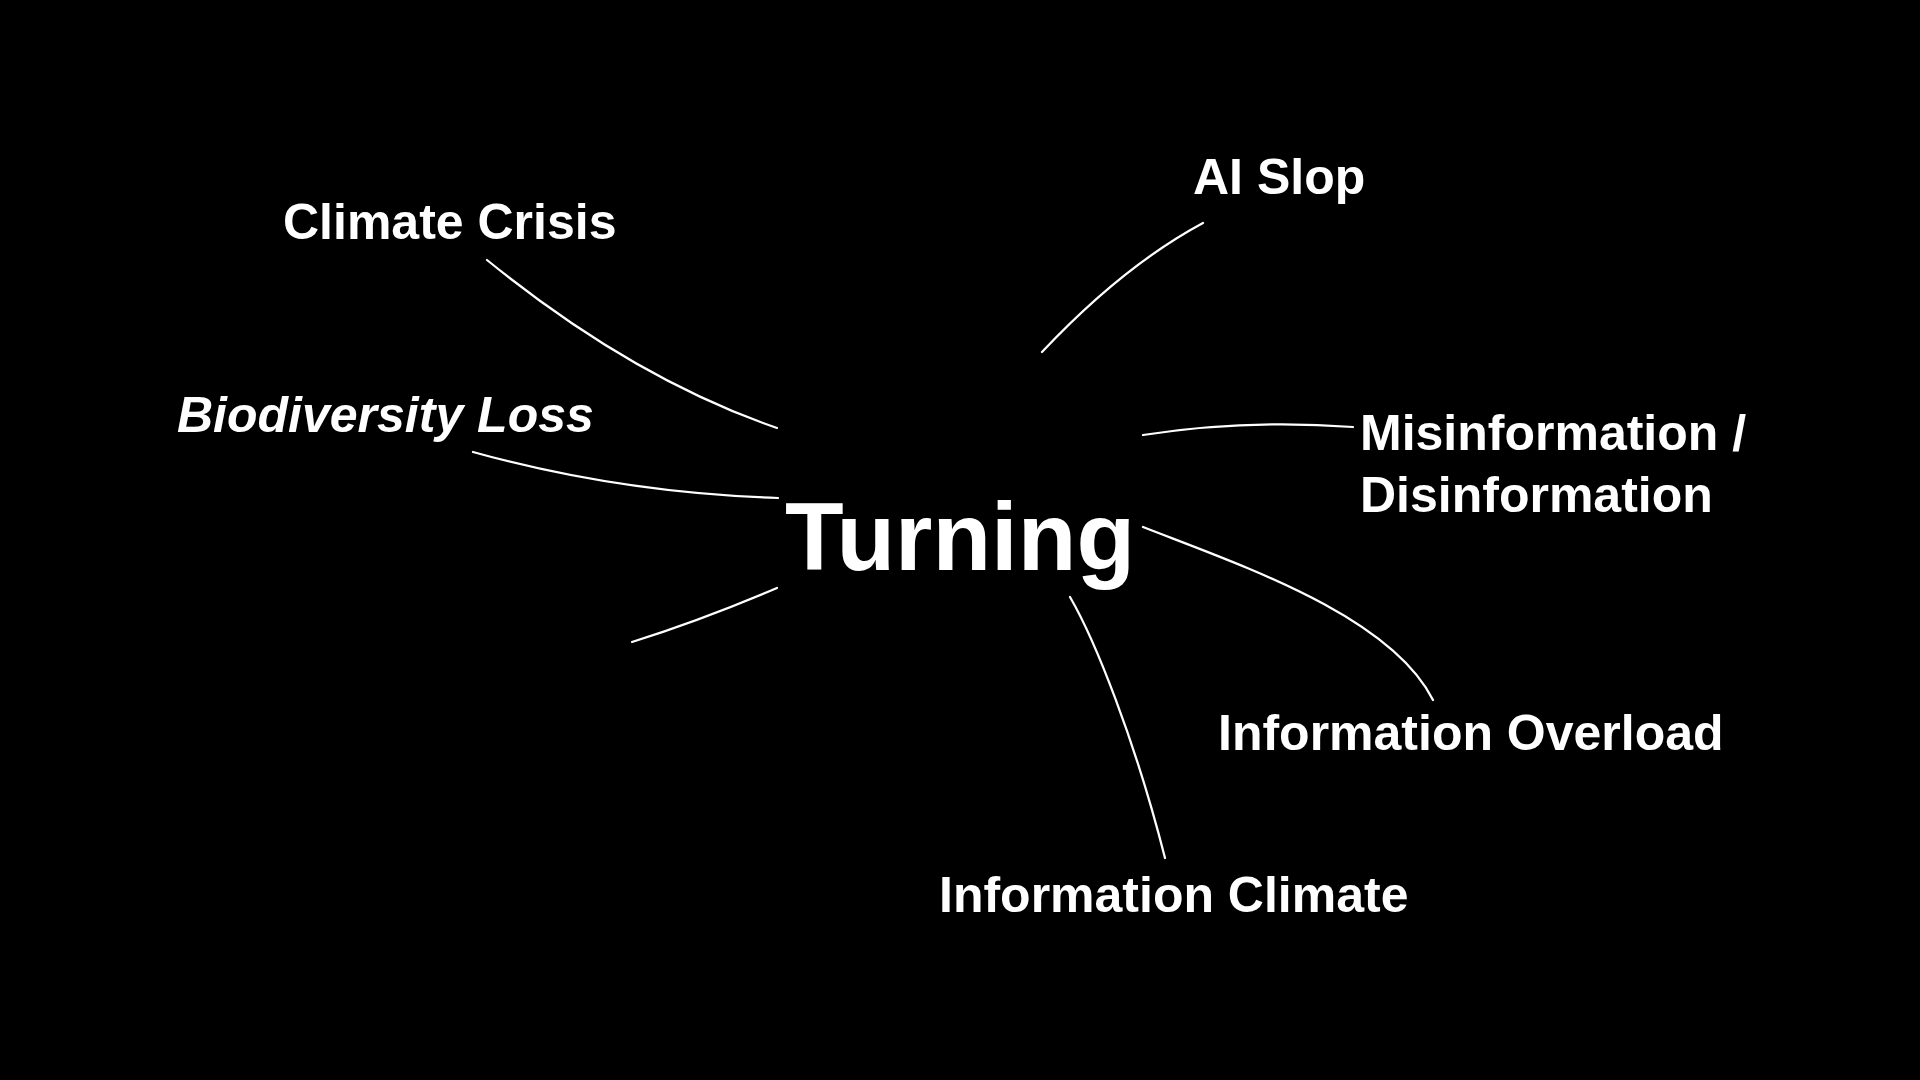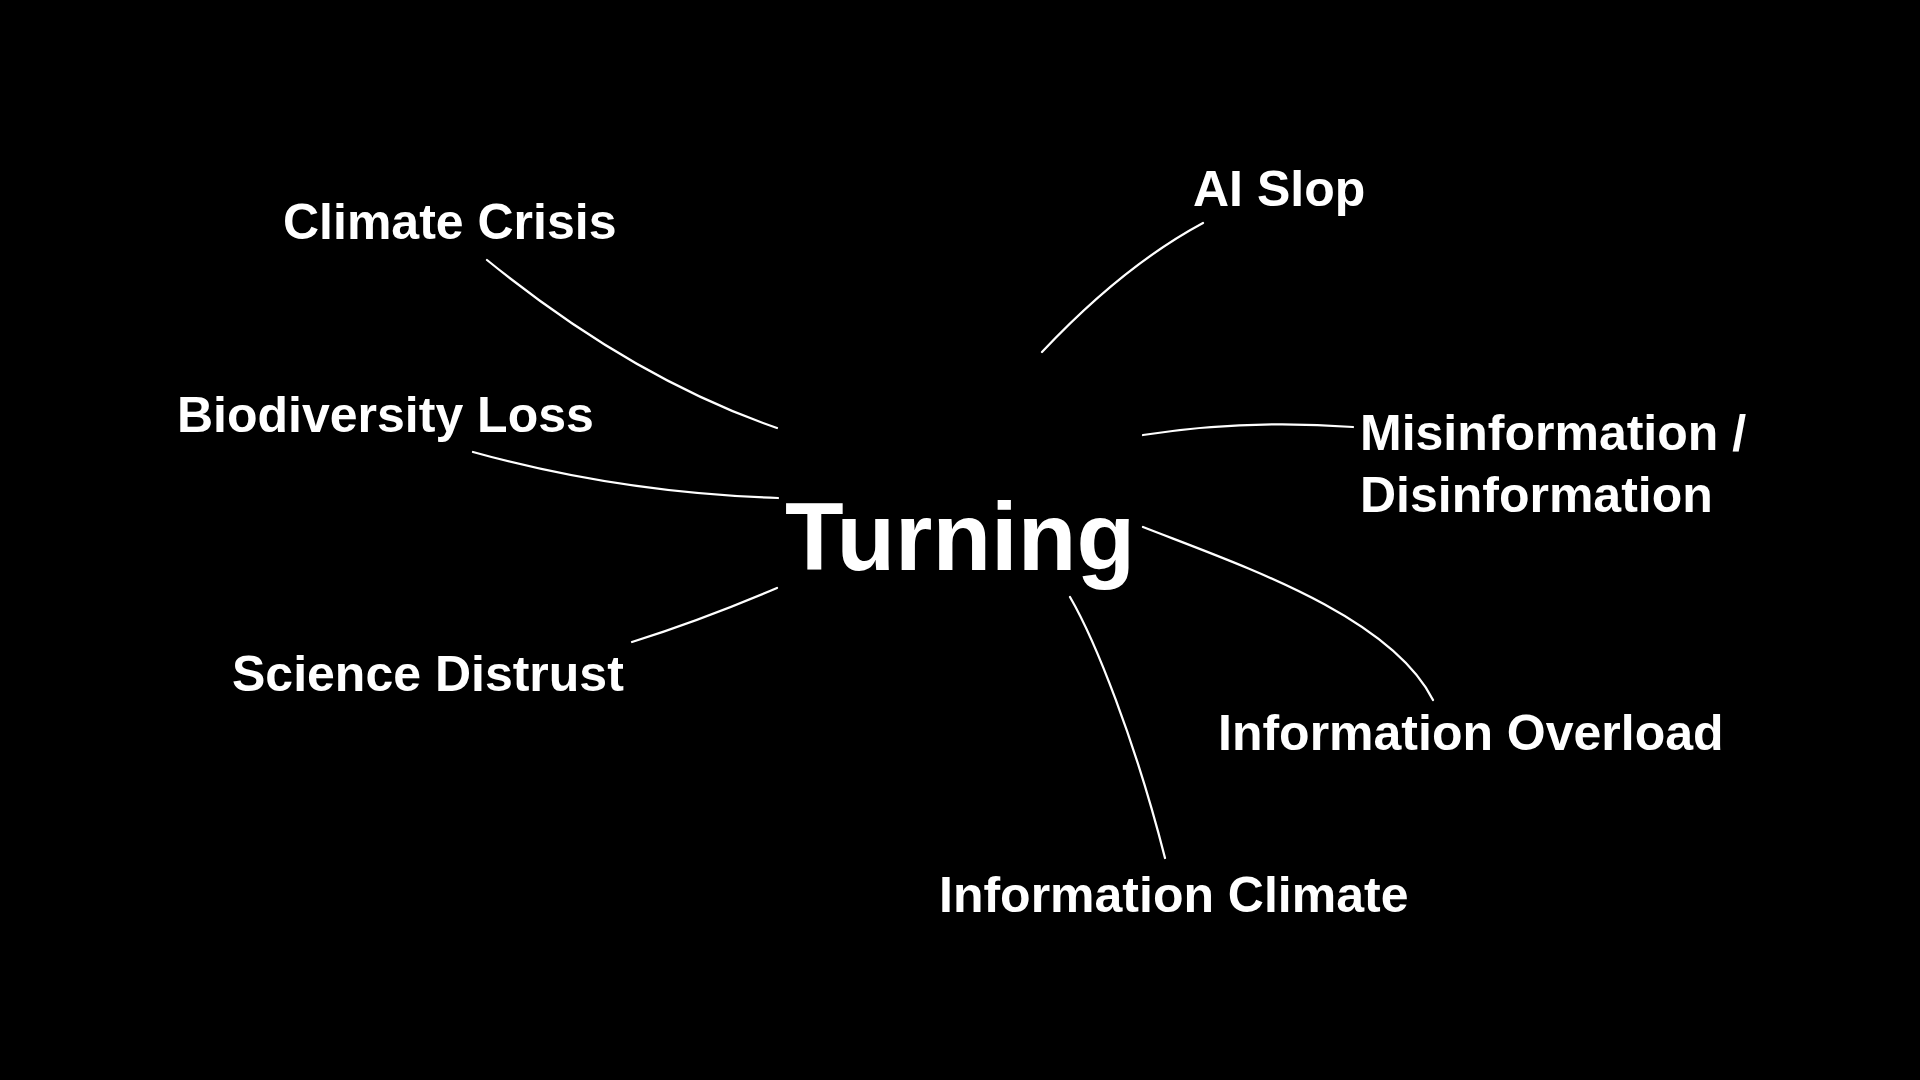--- a/index.html
+++ b/index.html
@@ -44,23 +44,23 @@
   }
   .node-center {
     font-size: 96px;
     line-height: 1.27;
     text-align: left;
     transform: translateX(-50%);
   }
   
   #node-center        { left: 960px;  top: 354px; }
   #node-climate       { left: 283px;  top: 197px; }
-  #node-biodiversity  { left: 177px;  top: 390px; }
+  #node-biodiversity  { left: 177px;  top: 390px; font-style: italic; }
   #node-science       { left: 232px;  top: 649px; }
-  #node-ai-slop       { left: 1193px; top: 164px; }
+  #node-ai-slop       { left: 1193px; top: 152px; }
   #node-misinfo       { left: 1360px; top: 402px; }
   #node-overload      { left: 1218px; top: 708px; }
   #node-warfare       { left: 939px;  top: 870px; }
 </style>
 </head>
 <body>
 
 <div class="canvas">
 
   <svg class="connector-layer" viewBox="0 0 1920 1080">
@@ -74,21 +74,20 @@
   </svg>
 
   <div id="node-center" class="node node-center">
     <div>Turning</div>
   </div>
 
   <div id="node-climate" class="node node-branch">Climate Crisis</div>
 
   <div id="node-biodiversity" class="node node-branch">Biodiversity Loss</div>
 
-  <div id="node-science" class="node node-branch">Science Distrust</div>
 
   <div id="node-ai-slop" class="node node-branch">AI Slop</div>
 
   <div id="node-overload" class="node node-branch">Information Overload</div>
 
   <div id="node-misinfo" class="node node-branch two-line">Misinformation /
 Disinformation</div>
 
   <div id="node-warfare" class="node node-branch">Information Climate</div>
 

